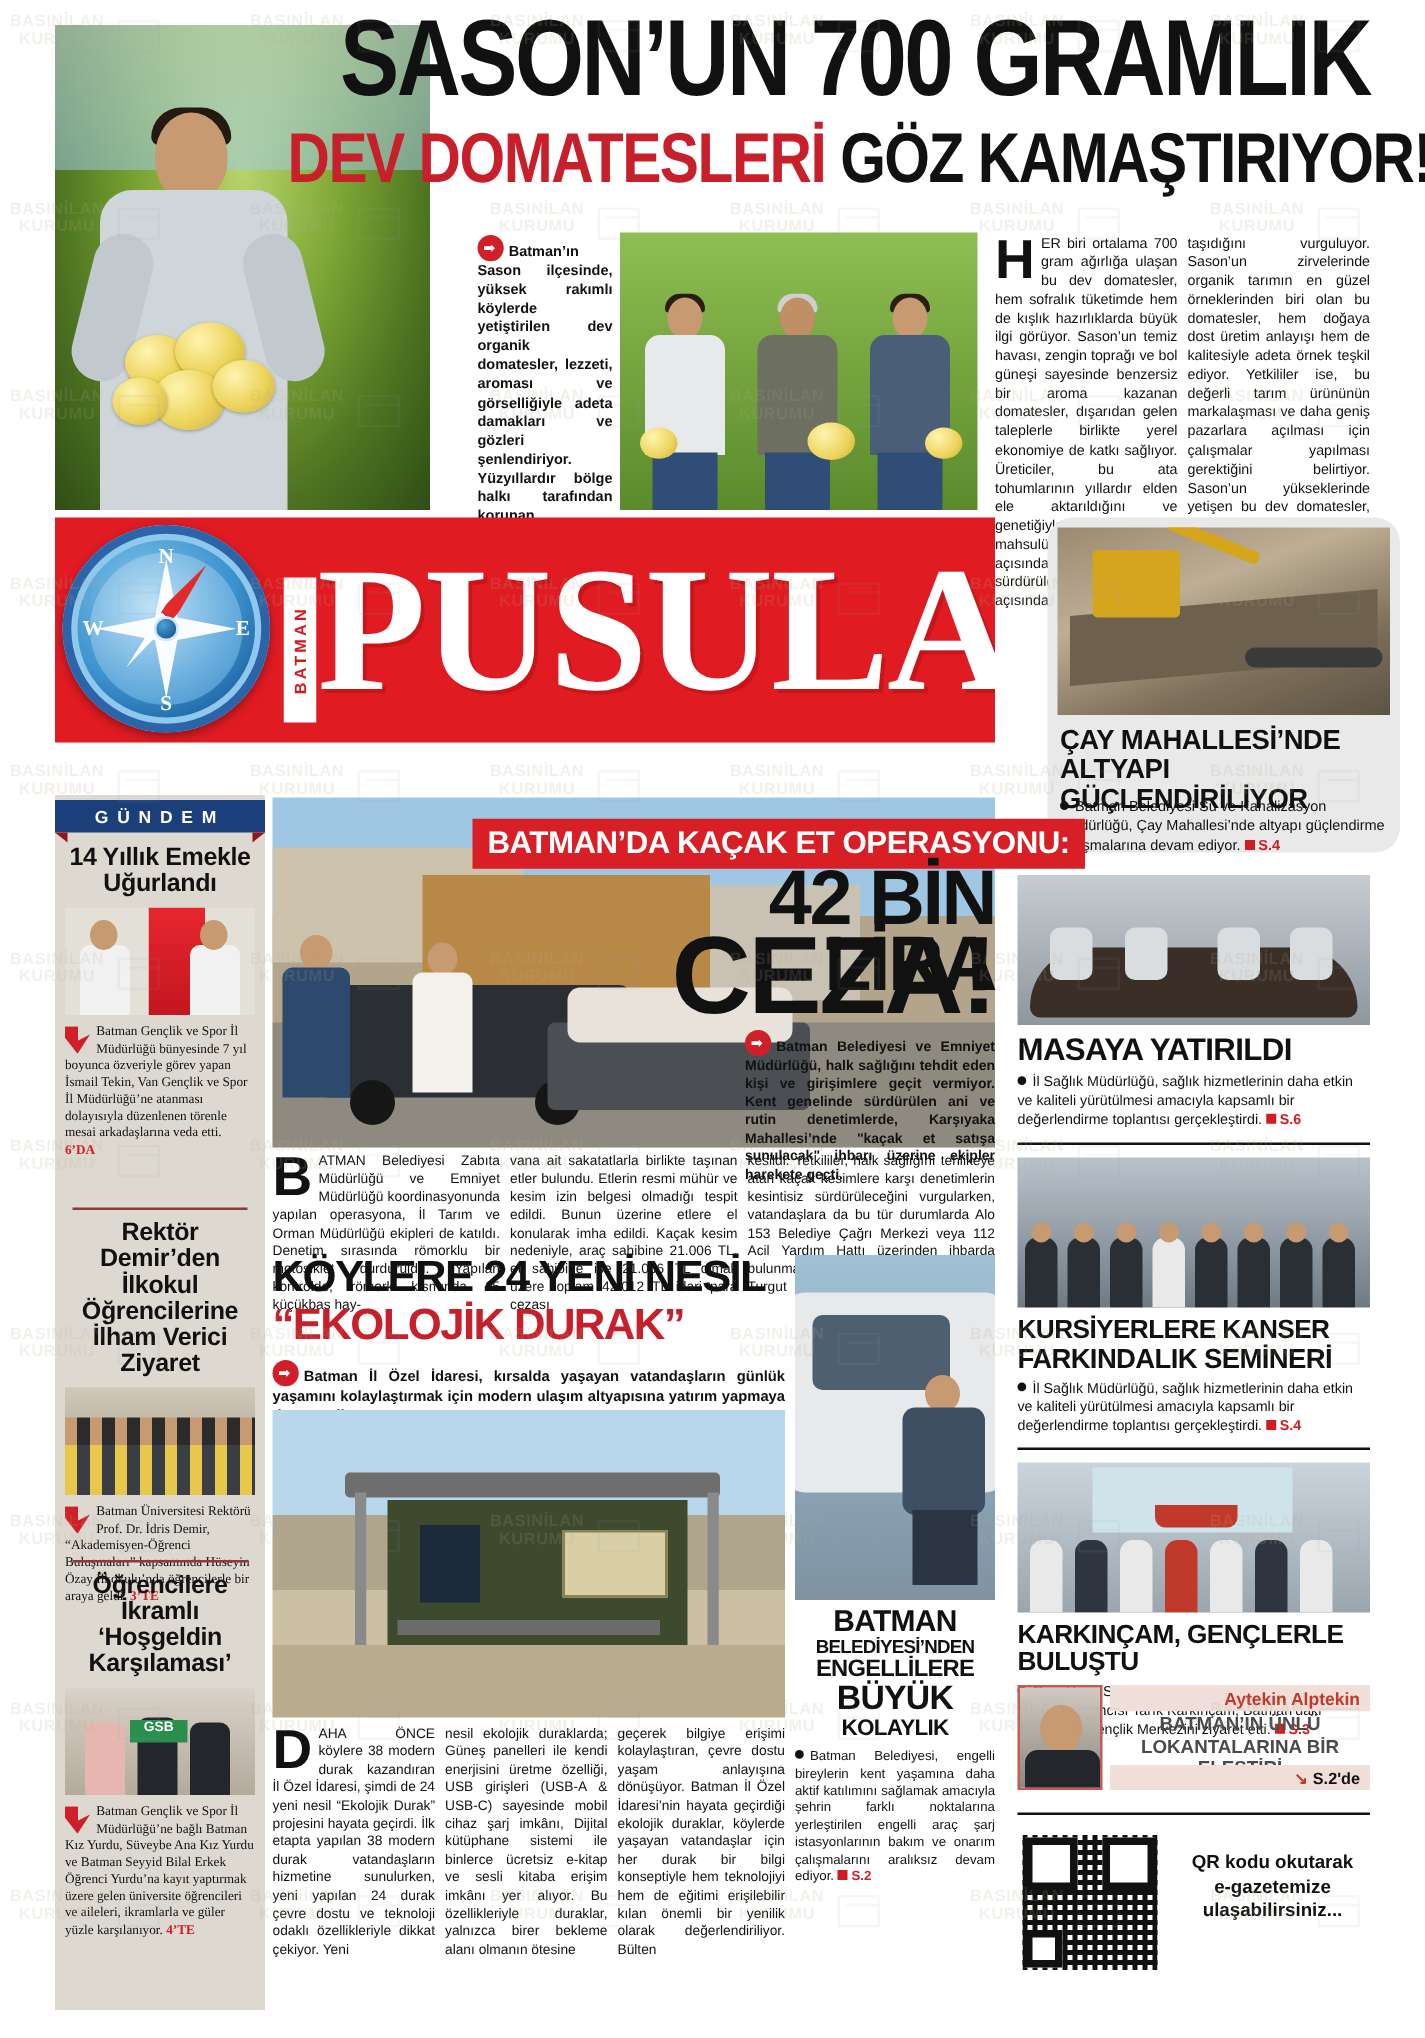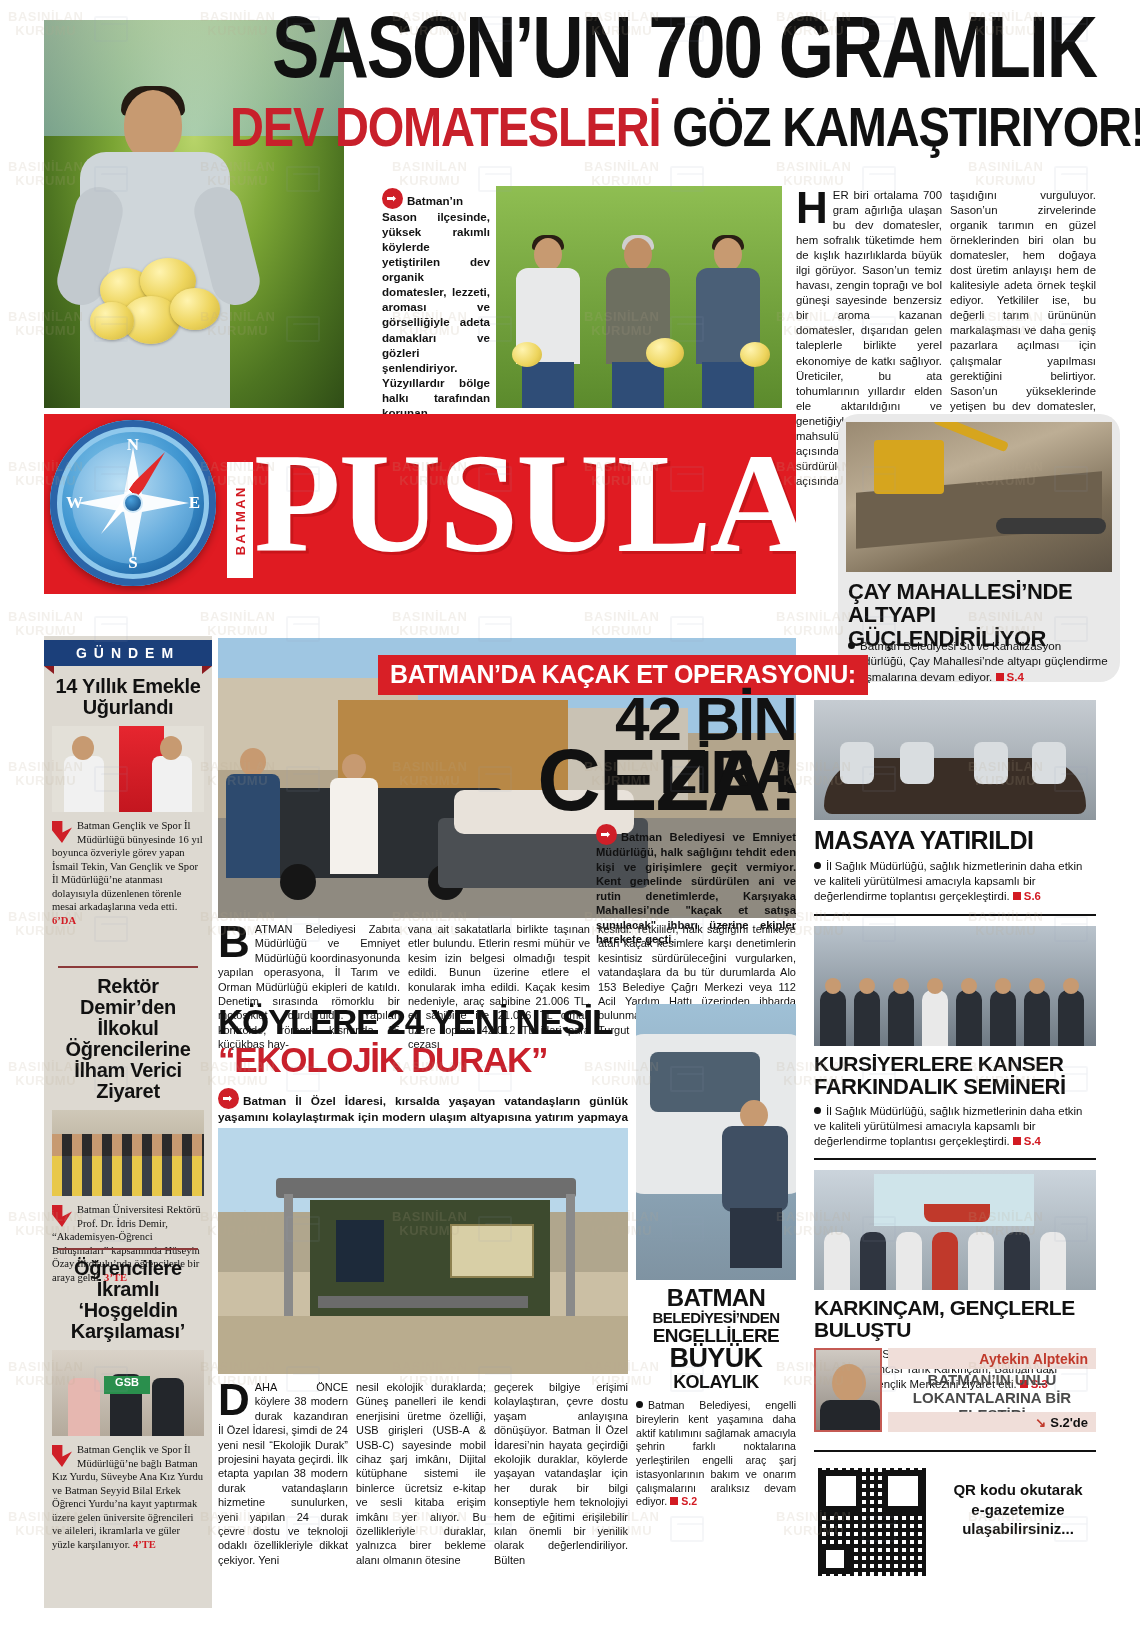--- a/index.html
+++ b/index.html
@@ -426,21 +426,21 @@
         <div class="ph-person" style="left:12px;">
             <div class="b"></div>
             <div class="h"></div>
           </div>
         <div class="ph-person" style="right:12px;">
             <div class="b"></div>
             <div class="h"></div>
           </div>
       </div>
       <div class="sb-txt">
-        <span class="arrow-dn"></span><span>Batman Gençlik ve Spor İl Müdürlüğü bünyesinde 16 yıl boyunca özveriyle görev yapan İsmail Tekin, Van Gençlik ve Spor İl Müdürlüğü’ne atanması dolayısıyla düzenlenen törenle mesai arkadaşlarına veda etti.</span>
+        <span class="arrow-dn"></span><span>Batman Gençlik ve Spor İl Müdürlüğü bünyesinde 7 yıl boyunca özveriyle görev yapan İsmail Tekin, Van Gençlik ve Spor İl Müdürlüğü’ne atanması dolayısıyla düzenlenen törenle mesai arkadaşlarına veda etti.</span>
         <span class="pg">6’DA</span>
       </div>
     </div>
     <div class="sb-div" style="top:330px;"></div>
 
     <div class="sb-item" style="top:340px;">
       <div class="sb-title">Rektör Demir’den İlkokul Öğrencilerine İlham Verici Ziyaret</div>
       <div class="sb-img" style="background:linear-gradient(#cfc8b8,#a89c86);">
         <div style="position:absolute;left:0;bottom:0;width:100%;height:56px;background:repeating-linear-gradient(90deg,#e8c84a 0 10px,#3a3f46 10px 20px);"></div>
         <div style="position:absolute;left:0;bottom:40px;width:100%;height:22px;background:repeating-linear-gradient(90deg,#c79a71 0 10px,#2b2b2b 10px 20px);"></div>

